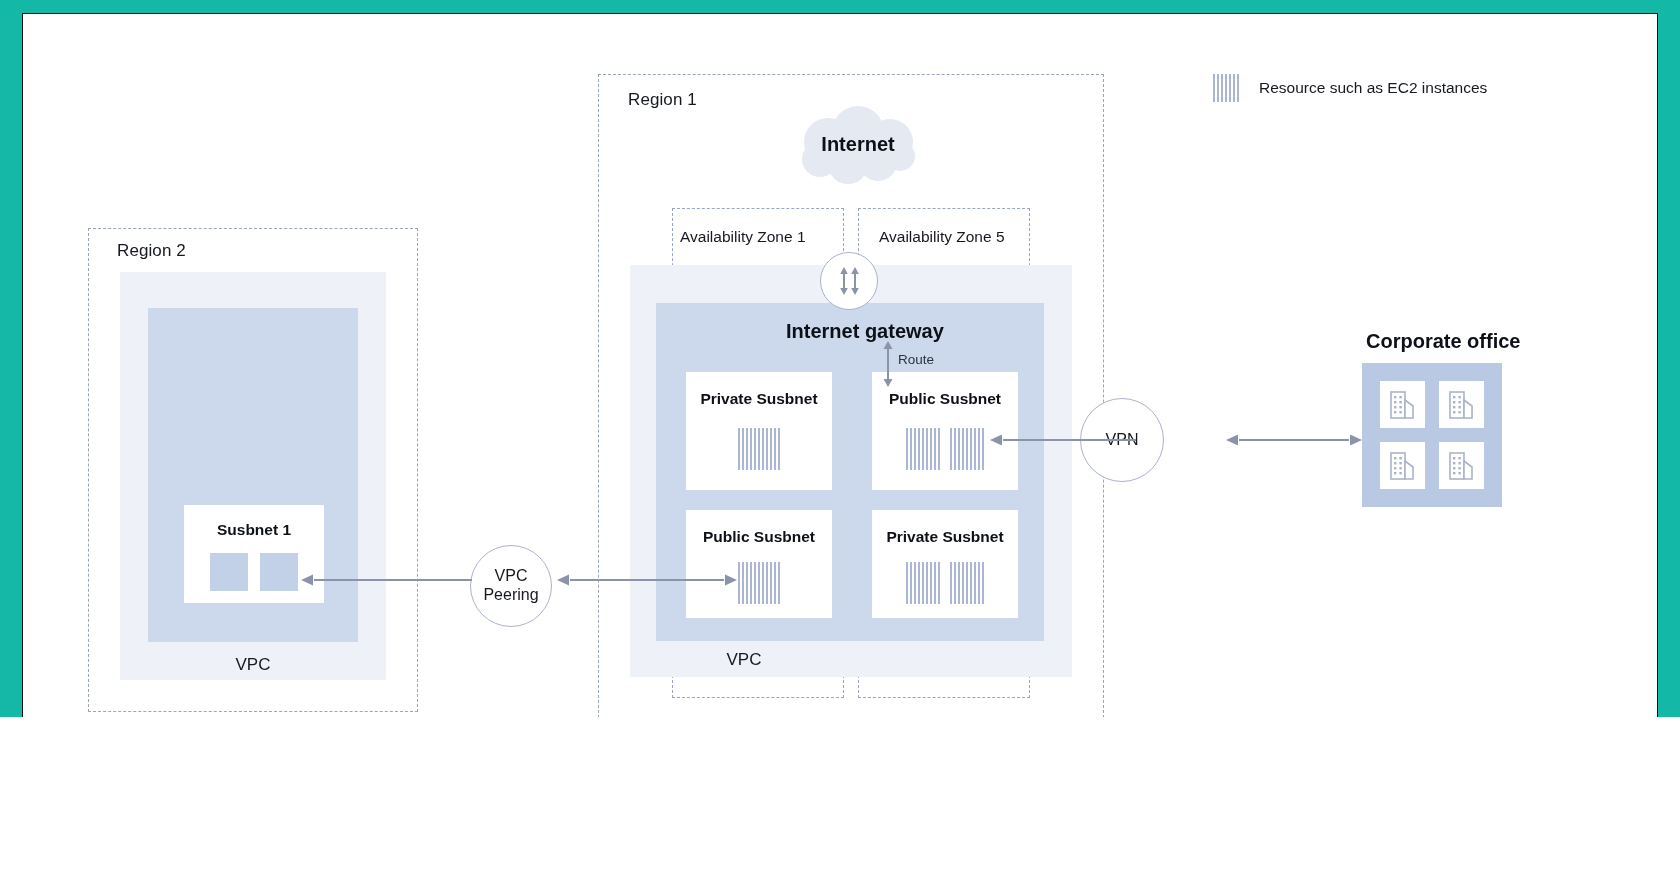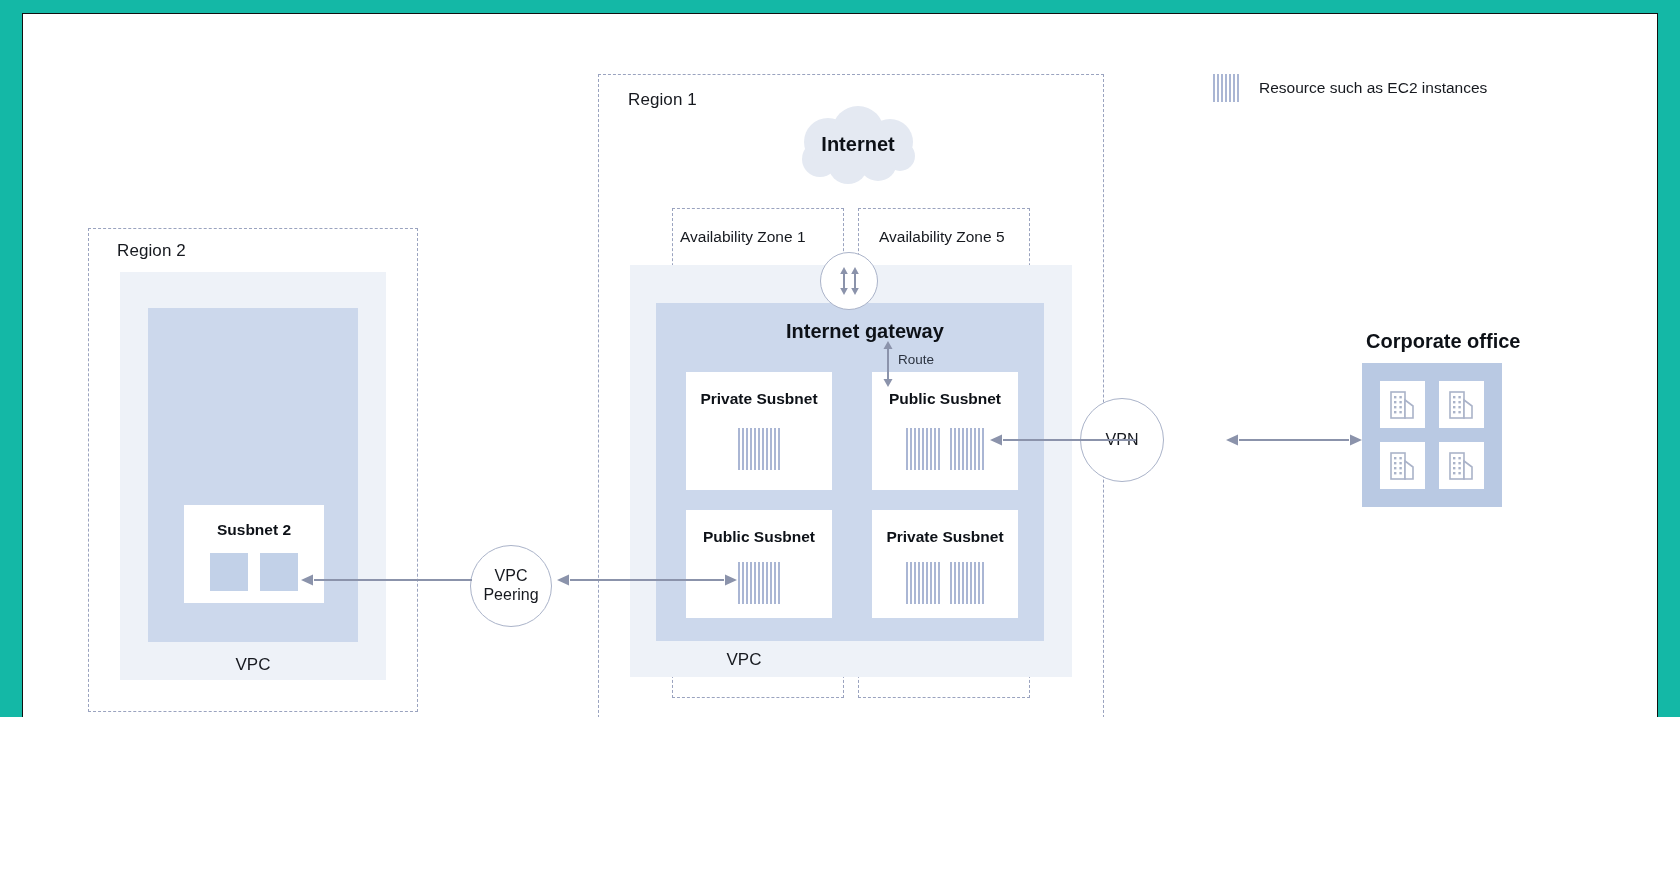--- a/index.html
+++ b/index.html
@@ -143,21 +143,21 @@
   </div>
 
   <div class="abs region" style="left:88px;top:228px;width:330px;height:484px;"></div>
   <div class="region-label" style="left:117px;top:241px;">Region 2</div>
 
   <div class="abs vpc-outer" style="left:120px;top:272px;width:266px;height:408px;"></div>
   <div class="abs vpc-inner" style="left:148px;top:308px;width:210px;height:334px;"></div>
 
 
   <div class="abs subnet" style="left:184px;top:505px;width:140px;height:98px;padding-top:16px;">
-    <div class="subnet-title">Susbnet 2</div>
+    <div class="subnet-title">Susbnet 1</div>
     <div class="res-row" style="margin-top:14px;gap:12px;">
       <div class="res-solid" style="width:38px;height:38px;"></div>
       <div class="res-solid" style="width:38px;height:38px;"></div>
     </div>
   </div>
 
   <div class="vpc-caption" style="left:120px;top:655px;width:266px;">VPC</div>
 
   <div class="abs region" style="left:598px;top:74px;width:506px;height:664px;"></div>
   <div class="region-label" style="left:628px;top:90px;">Region 1</div>

